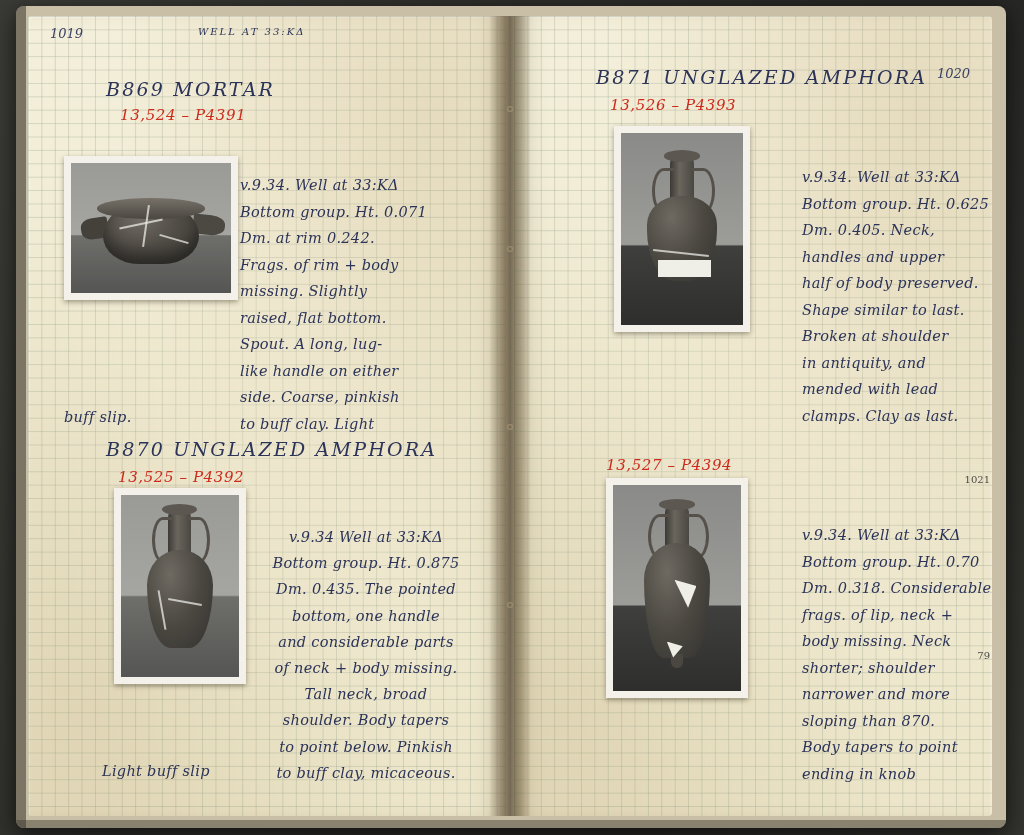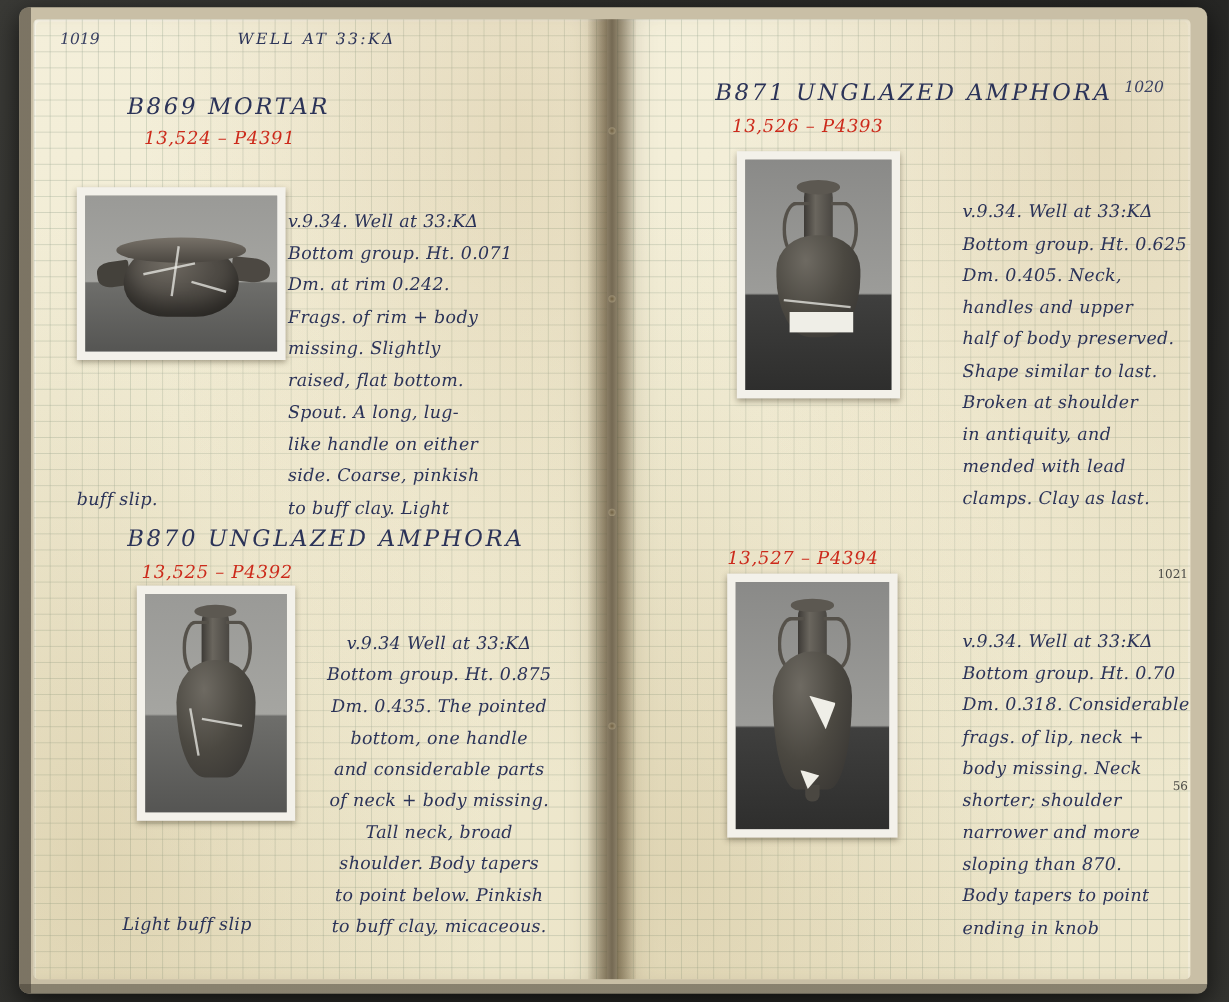--- a/index.html
+++ b/index.html
@@ -246,21 +246,21 @@
 
   <div id="notebook">
     <div id="cover-edge"></div>
 
     <div class="page" id="page-left">
       <div class="grid"></div>
       <div class="page-stain"></div>
 
       <span class="pagenum" style="left:22px; top:10px;">1019</span>
 
-      <span class="headline" style="left:170px; top:10px; font-size:13px;">WELL AT 33:KΔ</span>
+      <span class="headline" style="left:170px; top:10px; font-size:10px;">WELL AT 33:KΔ</span>
 
       <span class="entry-title" style="left:78px; top:62px;">B869   MORTAR</span>
       <span class="entry-acc" style="left:92px; top:90px;">13,524 – P4391</span>
 
       <div class="photo" style="left:36px; top:140px; width:160px; height:130px;">
         <div class="img">
           <div class="bg-studio"></div>
           <div class="vessel mortar-lug-l"></div>
           <div class="vessel mortar-lug-r"></div>
           <div class="vessel mortar-body"></div>
@@ -366,21 +366,21 @@
 Dm. 0.318.  Considerable
 frags. of lip, neck +
 body missing.  Neck
 shorter; shoulder
 narrower and more
 sloping than 870.
 Body tapers to point
 ending in knob</span>
 
       <span class="edge-tab" style="top:458px;margin-left:12px;">1021</span>
-      <span class="edge-tab" style="top:634px;">56</span>
+      <span class="edge-tab" style="top:634px;">79</span>
     </div>
 
     <div id="gutter"></div>
     <div class="spine-hole" style="top:100px;"></div>
     <div class="spine-hole" style="top:240px;"></div>
     <div class="spine-hole" style="top:418px;"></div>
     <div class="spine-hole" style="top:596px;"></div>
   </div>
 </div>
 

